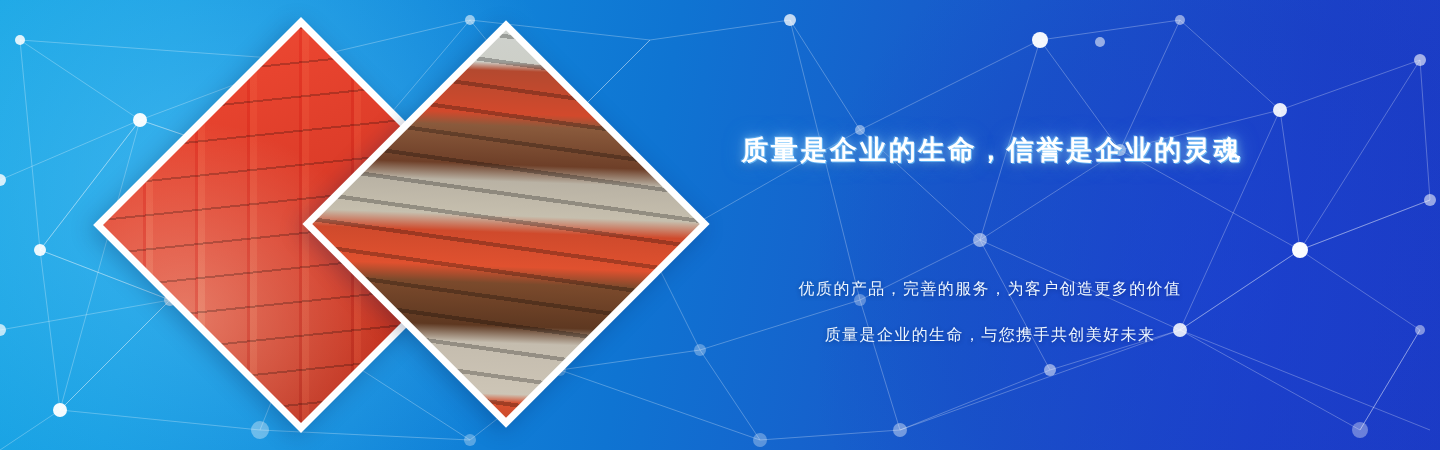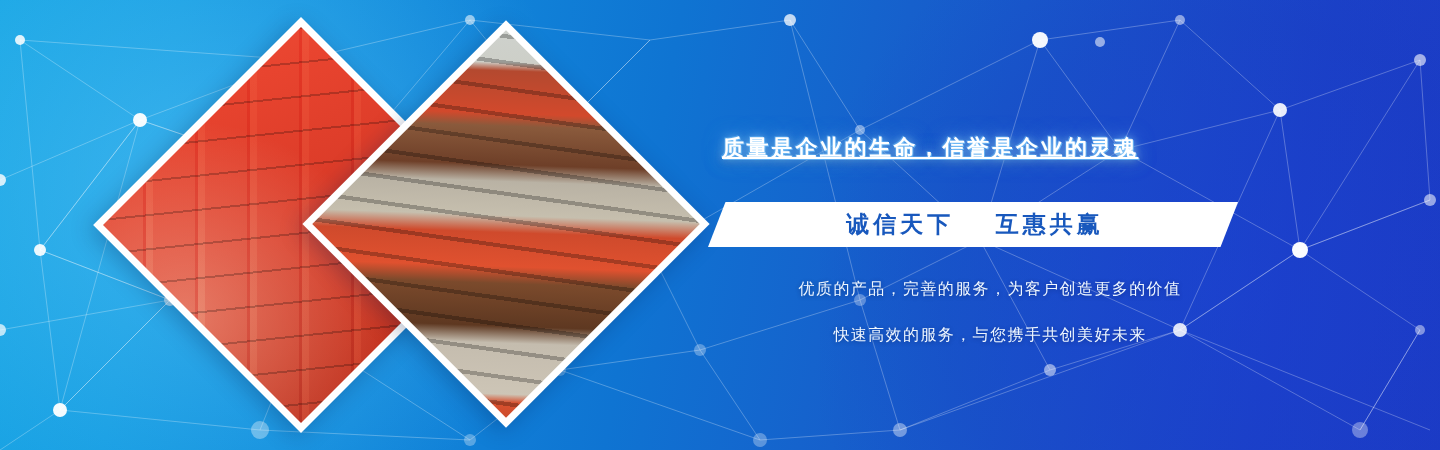--- a/index.html
+++ b/index.html
@@ -71,31 +71,30 @@
         #cf4a2c 52%,#e0512f 60%,
         #7b4a2c 64%,#5e3821 74%,
         #c4bcae 78%,#cdc5b6 90%,
         #d8512f 92%,#c04426 100%);
     background-blend-mode:multiply,normal;
   }
 
   
   #headline{
     position:absolute;left:722px;top:137px;width:540px;
-    text-align:left;
+    text-align:center;
     color:#ffffff;
-    font-size:22px;font-weight:700;letter-spacing:2.5px;
+    font-size:27px;font-weight:700;letter-spacing:2.5px;
     line-height:1;
     text-shadow:
       0 0 10px rgba(150,215,255,.85),
       0 0 20px rgba(110,190,255,.55),
       1px 1px 0 rgba(90,175,245,.9),
       -1px -1px 0 rgba(90,175,245,.55),
       0 3px 8px rgba(0,25,80,.35);
-    text-decoration: underline;
   }
   #ribbon{
     position:absolute;left:708px;top:202px;width:530px;height:45px;
   }
   #ribbon-shape{
     position:absolute;inset:0;
     background:#ffffff;
     clip-path:polygon(3.3% 0%, 100% 0%, 96.7% 100%, 0% 100%);
     box-shadow:0 3px 12px rgba(0,20,70,.22);
   }
@@ -213,23 +212,19 @@
   </div>
 
   <div class="diamond" id="diamond-2">
     <div class="inner">
       <div class="photo photo-pallets"></div>
     </div>
   </div>
 
   <div id="headline">质量是企业的生命，信誉是企业的灵魂</div>
 
-  <div id="ribbon">
-    <div id="ribbon-shape"></div>
-    <div id="ribbon-text">诚信天下    互惠共赢</div>
-  </div>
 
   <div id="subtext">
     <div>优质的产品，完善的服务，为客户创造更多的价值</div>
-    <div>快速高效的服务，与您携手共创美好未来</div>
+    <div>质量是企业的生命，与您携手共创美好未来</div>
   </div>
 
 </div>
 
 </body></html>

